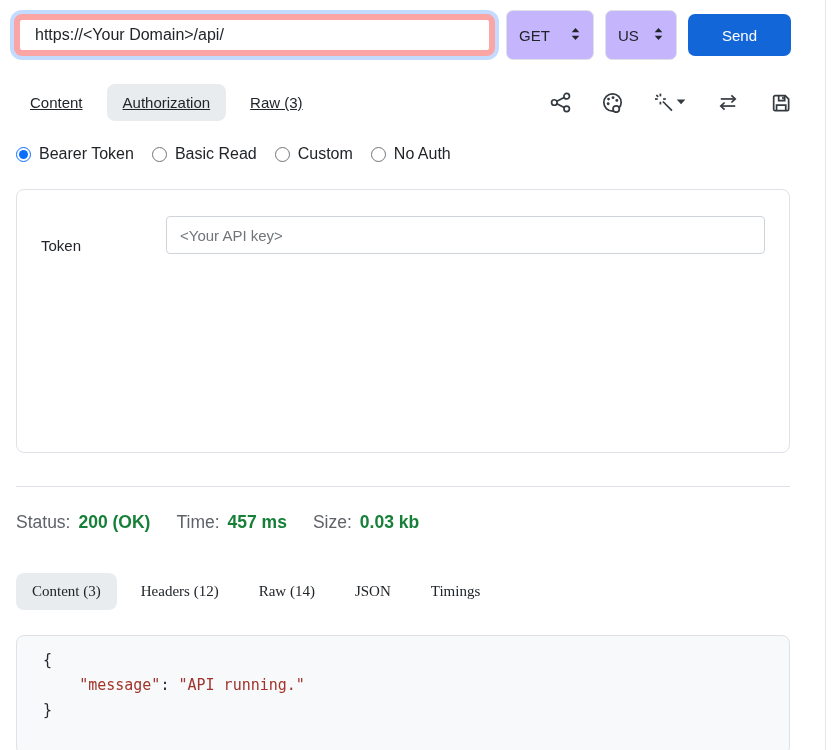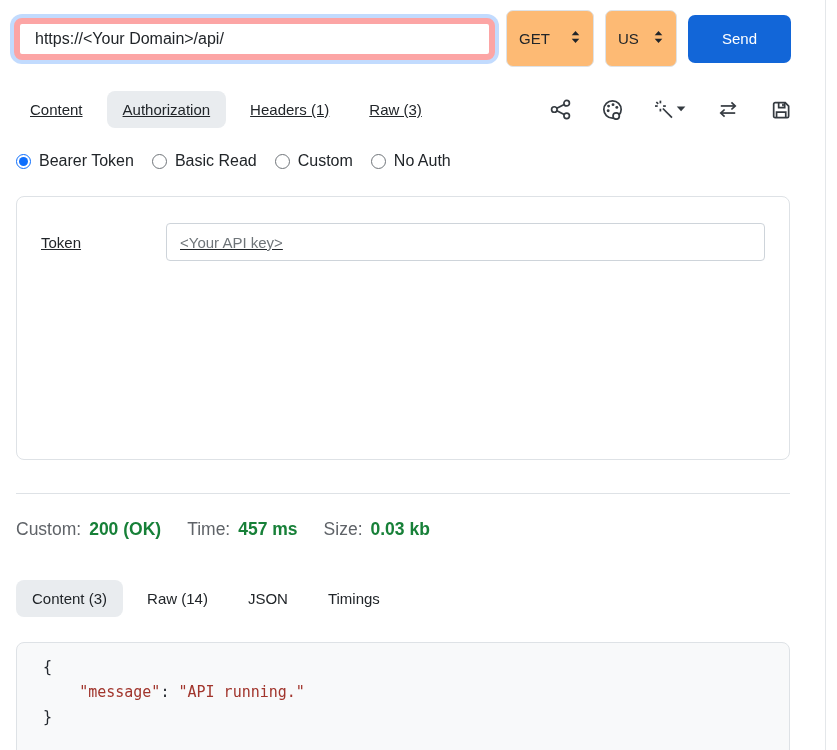--- a/index.html
+++ b/index.html
@@ -13,56 +13,56 @@
 
   
   .topbar { display:flex; align-items:center; gap:11px; padding:10px 34px 0 14px; }
   .url-input {
     flex:1; height:42px; font-size:16px; color:#212529;
     font-family:"Liberation Sans",sans-serif;
     border:6px solid #fca5a5; border-radius:8px; padding:0 15px;
     outline:none; box-shadow:0 0 0 4px rgba(13,110,253,.25);
   }
   .select {
-    height:57px; display:flex; align-items:center; justify-content:space-between;
-    border:1px solid #dee2e6; border-radius:7px; background:#fdba74;
+    height:50px; display:flex; align-items:center; justify-content:space-between;
+    border:1px solid #dee2e6; border-radius:7px; background:#c4b5fd;
     padding:0 12px; font-size:15px; cursor:pointer;
   }
   .select.method { width:88px; }
   .select.region { width:72px; }
   .send-btn {
-    width:103px; height:48px; border:none; border-radius:7px;
+    width:103px; height:42px; border:none; border-radius:7px;
     background:#1266d8; color:#fff; font-size:15px; cursor:pointer;
     font-family:"Liberation Sans",sans-serif;
   }
 
   
   .tabs-row { display:flex; align-items:center; padding:0 34px 0 14px; margin-top:24px;text-decoration:underline; }
-  .resp-tabs-row { display:flex; align-items:center; padding:0 34px 0 16px; margin-top:40px; }
+  .resp-tabs-row { display:flex; align-items:center; padding:0 34px 0 16px; margin-top:40px;font-family:Liberation Serif, serif; }
   .tab { padding:10px 16px; font-size:15px; color:#212529; border-radius:8px; cursor:pointer; white-space:nowrap; }
   .tab.active { background:#e9ecef; }
   .tab + .tab { margin-left:8px; }
 
   .icon-group { margin-left:auto; display:flex; align-items:center; gap:31px; }
   .icon-btn { display:flex; align-items:center; cursor:pointer; }
   .icon-btn svg { display:block; }
 
   
   .radio-row { display:flex; align-items:center; gap:18px; margin:24px 14px 0 16px; }
   .radio-item { display:flex; align-items:center; gap:8px; font-size:16px; cursor:pointer; }
   .radio { width:15px; height:15px; border:1px solid #70757a; border-radius:50%; background:#fff; position:relative; flex:none; }
   .radio.checked { border-color:#0d6efd; }
   .radio.checked::after { content:""; position:absolute; inset:2px; border-radius:50%; background:#0d6efd; }
 
   
   .panel {
     margin:26px 35px 0 16px; border:1px solid #dee2e6; border-radius:8px;
     padding:26px 24px; height:264px; background:#fff;
   }
-  .panel-row { display:flex; align-items:center;text-decoration:underline; }
+  .panel-row { display:flex; align-items:flex-end; }
   .field-label { width:125px; flex:none; font-size:15px; color:#212529; }
   .token-input {
     flex:1; height:38px; border:1px solid #ced4da; border-radius:4px;
     padding:0 13px; font-size:15px; color:#212529; outline:none;
     font-family:"Liberation Sans",sans-serif;
   }
   .token-input::placeholder { color:#6f7579; opacity:1; }
   .help-text {
     margin:17px 0 0 125px; max-width:585px;
     font-size:13.5px; color:#3c4043; line-height:1.9;
@@ -107,21 +107,20 @@
             <path d="M5.5 13 L1.7 8.7 H9.3 Z" fill="#212529"></path>
           </svg>
       </span>
     </div>
     <button class="send-btn">Send</button>
   </div>
 
   <div class="tabs-row">
     <div class="tab">Content</div>
     <div class="tab active">Authorization</div>
-    <div class="tab">Headers (1)</div>
     <div class="tab">Raw (3)</div>
 
     <div class="icon-group">
       <span class="icon-btn">
         <svg width="21" height="21" viewBox="0 0 16 16" fill="none" stroke="#343a40" stroke-width="1.3">
           <circle cx="12.7" cy="3.2" r="2.1"></circle>
             <circle cx="3.3" cy="8" r="2.1"></circle>
             <circle cx="12.7" cy="12.8" r="2.1"></circle>
           <line x1="5.2" y1="7.1" x2="10.8" y2="4.1"></line>
             <line x1="5.2" y1="8.9" x2="10.8" y2="11.9"></line>
@@ -191,30 +190,31 @@
   <div class="panel">
     <div class="panel-row">
       <div class="field-label">Token</div>
       <input class="token-input" type="text" placeholder="&lt;Your API key&gt;" style="">
     </div>
   </div>
 
   <hr class="divider">
 
   <div class="status-row">
-    <span class="status-label">Custom:</span>
+    <span class="status-label">Status:</span>
     <span class="status-value">200 (OK)</span>
     <span class="status-label">Time:</span>
     <span class="status-value">457 ms</span>
     <span class="status-label">Size:</span>
     <span class="status-value">0.03 kb</span>
   </div>
 
   <div class="resp-tabs-row">
     <div class="tab active">Content (3)</div>
+    <div class="tab">Headers (12)</div>
     <div class="tab">Raw (14)</div>
     <div class="tab">JSON</div>
     <div class="tab">Timings</div>
   </div>
 
   <div class="code-block">
     <div class="code-line"><span>{</span></div>
     <div class="code-line"><span>    </span><span class="tok-str">"message"</span><span>: </span><span class="tok-str">"API running."</span></div>
     <div class="code-line"><span>}</span></div>
   </div>

